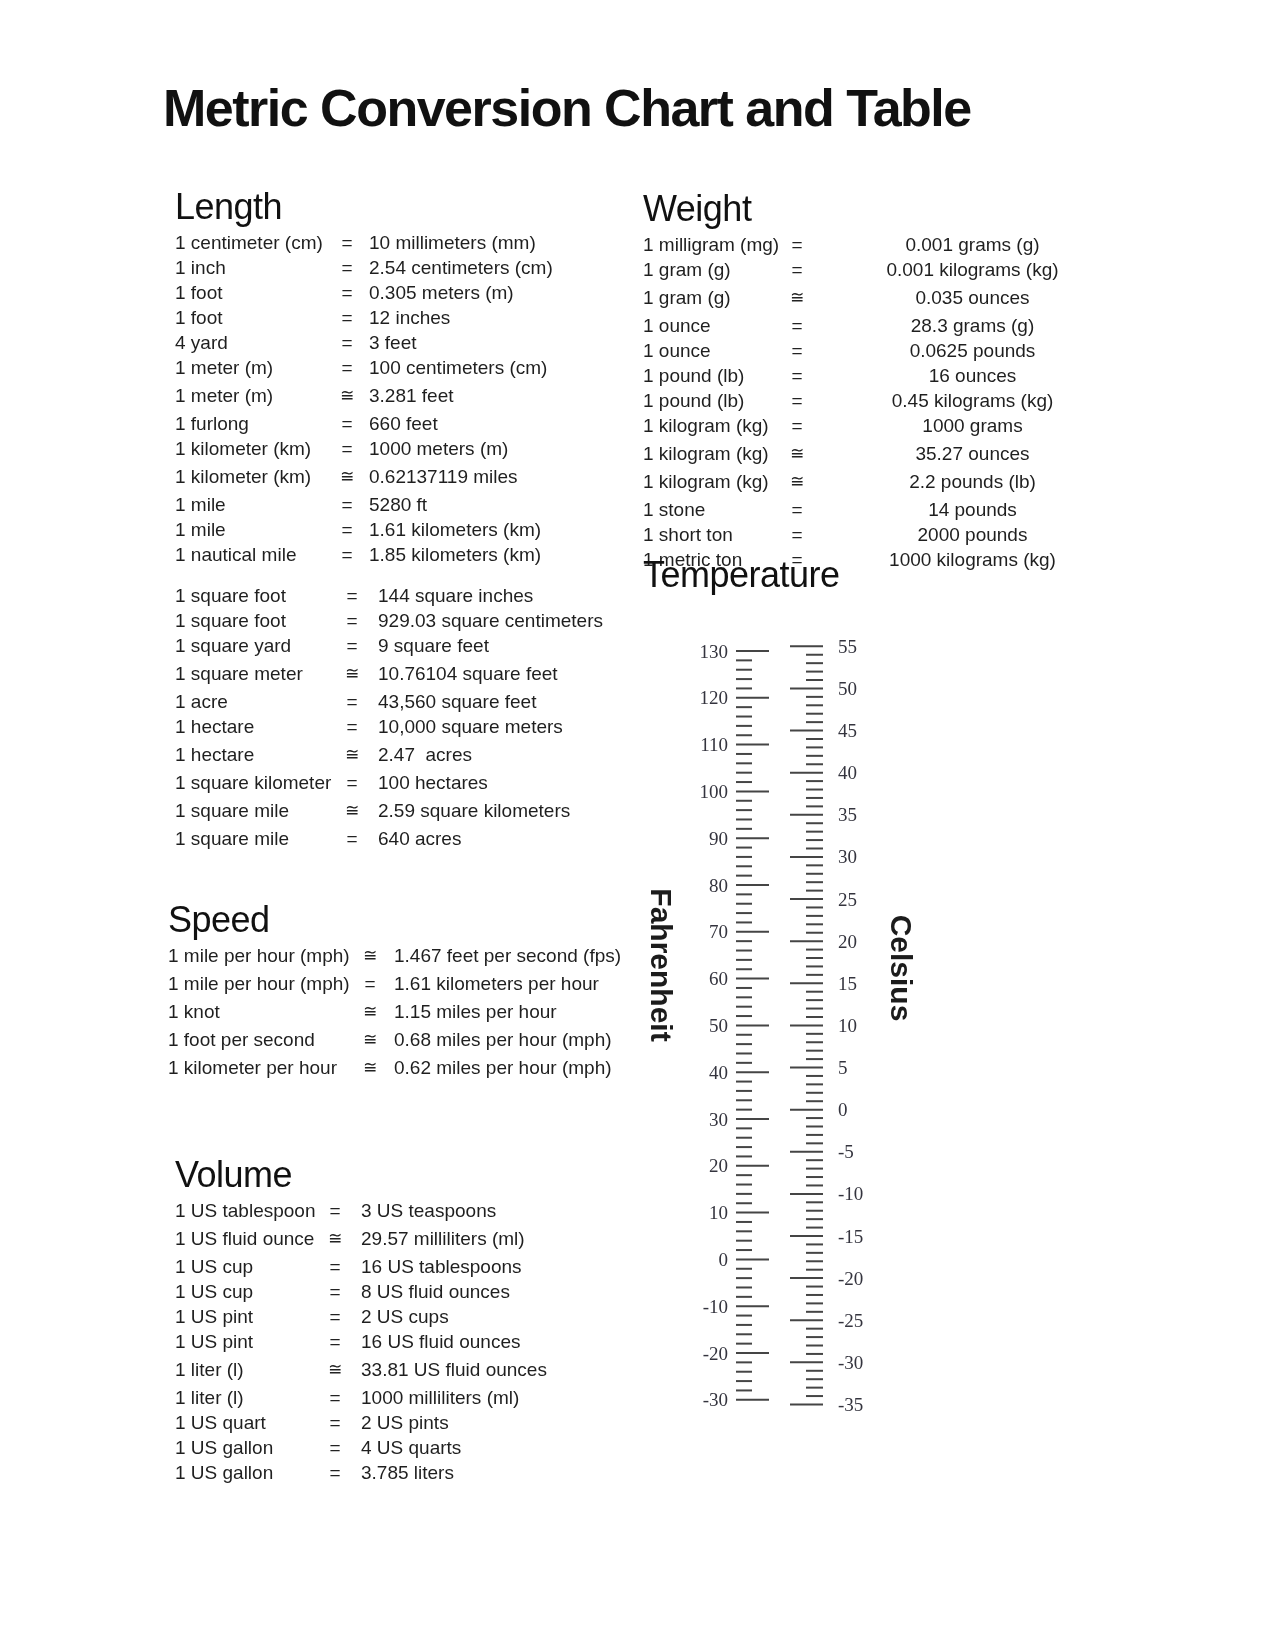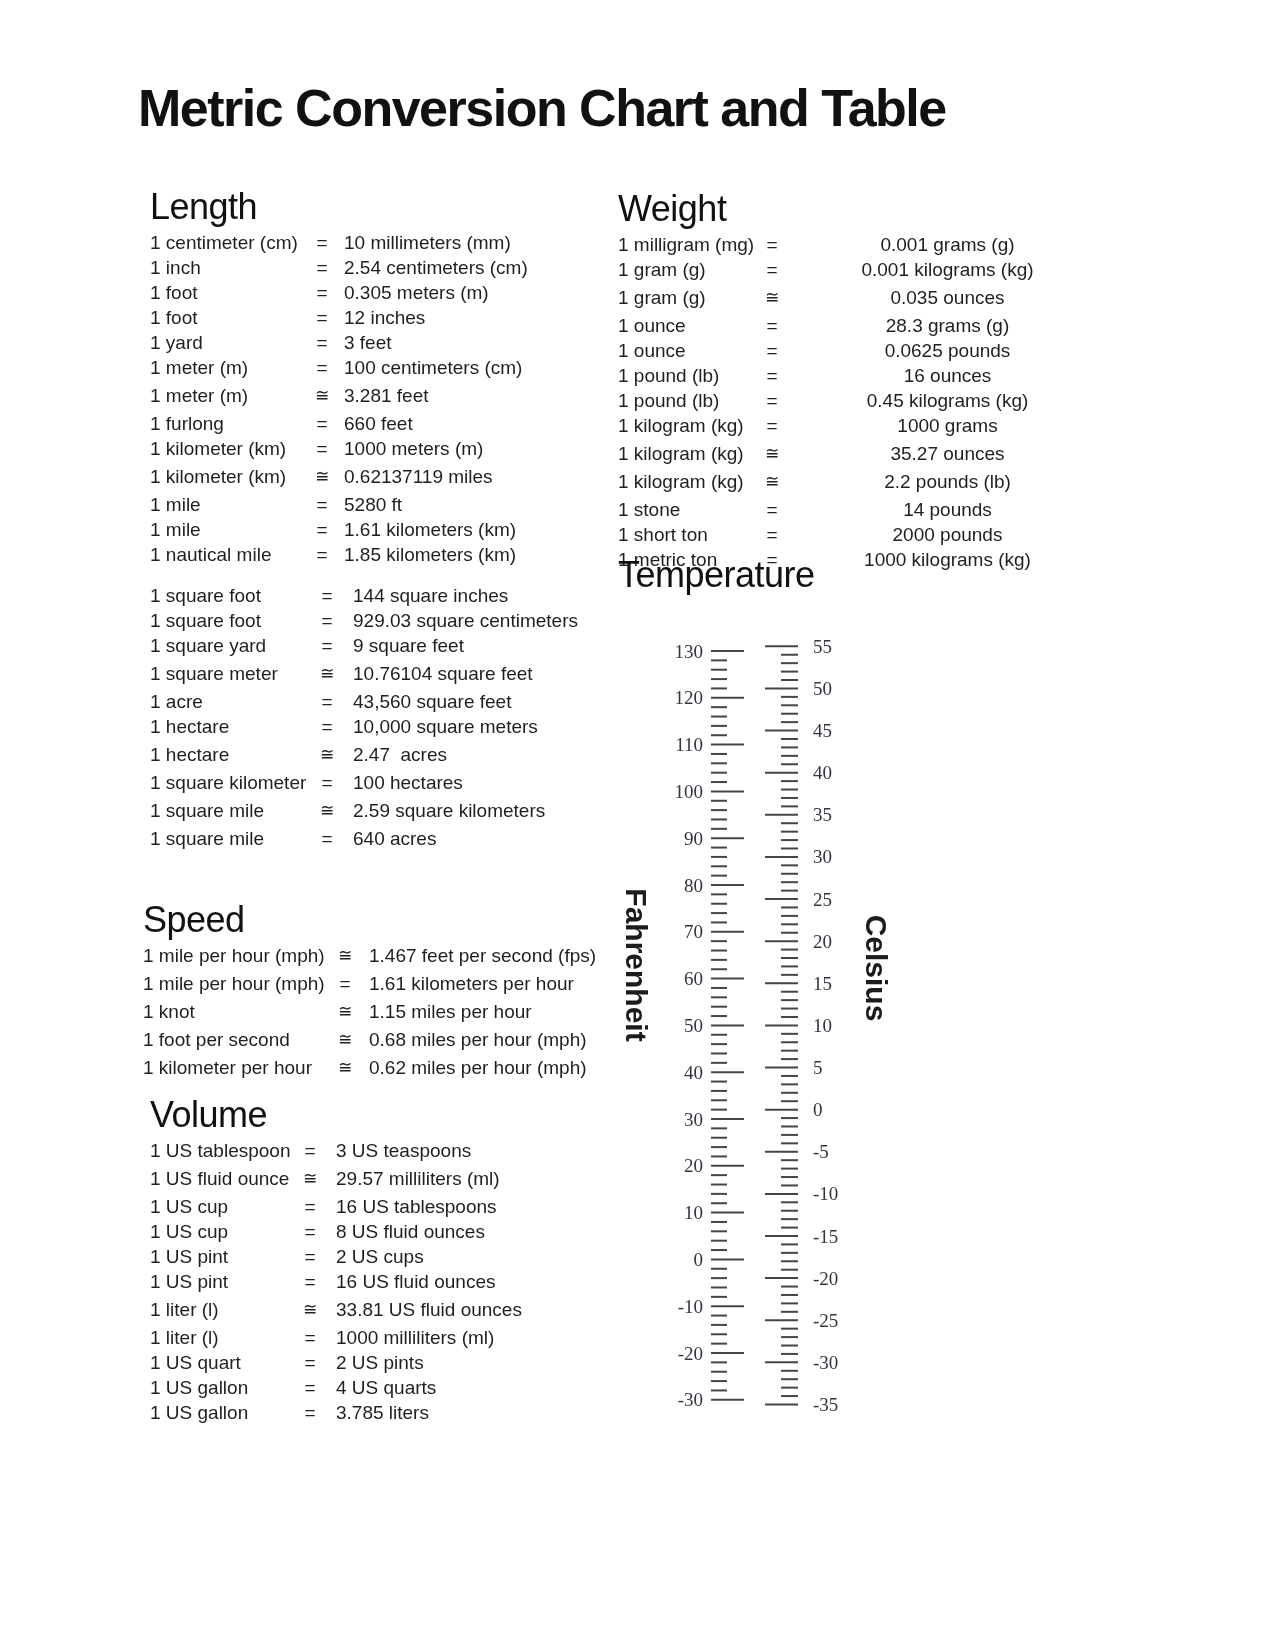--- a/index.html
+++ b/index.html
@@ -4,21 +4,21 @@
 <style>
   html,body{margin:0;padding:0;}
   body{
     width:1275px;height:1650px;
     background:#ffffff;
     overflow:hidden;
     font-family:"Liberation Sans", sans-serif;
     color:#1f1f1f;
     position:relative;
   }
-  .page{position:absolute;inset:0;background:#ffffff;}
+  .page{position:absolute;inset:0;background:#ffffff;margin-left:25px;}
   .title{
     position:absolute;left:138px;top:82px;
     font-size:52px;font-weight:bold;letter-spacing:-1.5px;
     line-height:52px;white-space:nowrap;color:#111;
   }
   .section{position:absolute;}
   .section h2{
     margin:0 0 6px 0;
     font-size:36px;font-weight:normal;letter-spacing:-0.5px;
     line-height:34px;color:#111;
@@ -40,21 +40,21 @@
   .sec-speed .row{grid-template-columns:190px 24px 1fr;}
   .sec-speed .val{padding-left:12px;}
   .sec-volume .row{grid-template-columns:148px 24px 1fr;}
   .sec-volume .val{padding-left:14px;}
   .sec-weight .row{grid-template-columns:142px 24px 1fr;}
   .sec-weight .val{padding-left:13px;text-align:center;}
   .sec-length{left:150px;top:190px;width:450px;}
   .sec-weight{left:618px;top:192px;width:480px;}
   .sec-area{left:150px;top:583px;width:450px;}
   .sec-speed{left:143px;top:903px;width:460px;}
-  .sec-volume{left:150px;top:1098px;width:450px;}
+  .sec-volume{left:150px;top:1158px;width:450px;}
   .sec-temperature{left:618px;top:558px;width:300px;}
   .ruler-wrap{position:absolute;left:585px;top:610px;width:320px;height:810px;}
   svg text{user-select:none;}
 </style>
 </head>
 <body>
 
 <div class="page">
 
   <div class="title">Metric Conversion Chart and Table</div>
@@ -80,21 +80,21 @@
     <span class="val">0.305 meters (m)</span>
   </div>
 
   <div class="row">
     <span class="term">1 foot</span>
     <span class="rel">=</span>
     <span class="val">12 inches</span>
   </div>
 
   <div class="row">
-    <span class="term">1 yard</span>
+    <span class="term">4 yard</span>
     <span class="rel">=</span>
     <span class="val">3 feet</span>
   </div>
 
   <div class="row">
     <span class="term">1 meter (m)</span>
     <span class="rel">=</span>
     <span class="val">100 centimeters (cm)</span>
   </div>
 

